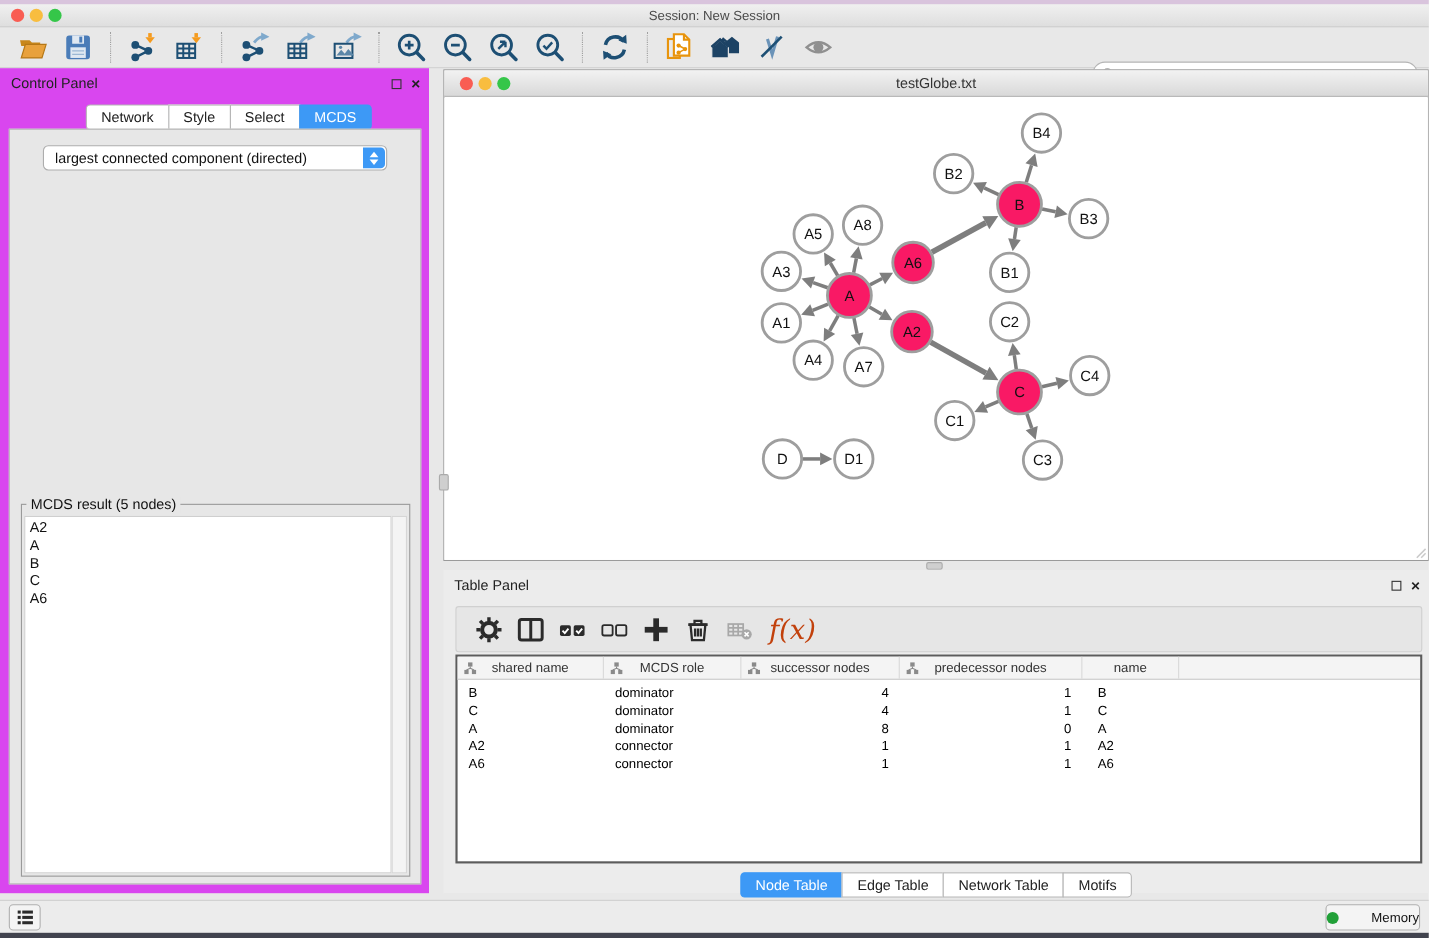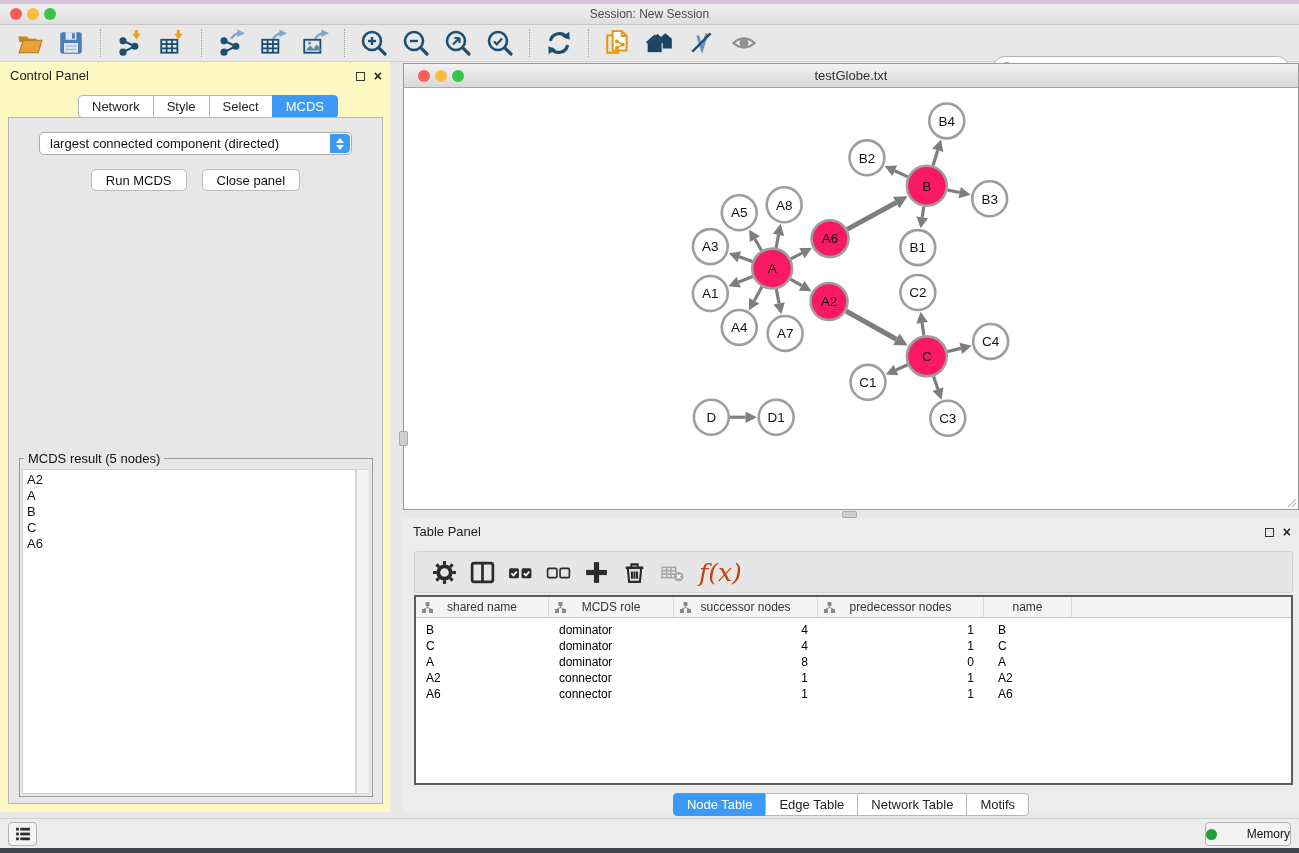--- a/index.html
+++ b/index.html
@@ -17,21 +17,21 @@
   
   .toolbar { position:absolute; top:25px; left:0; width:100%; height:37px; background:#e8e8e8;
              border-bottom:1px solid #d2d2d2; display:flex; align-items:center; padding-left:8px; }
   .tb-icon { width:30px; height:30px; margin:0 6px; display:flex; align-items:center; justify-content:center; }
   .tb-sep { width:1px; height:28px; border-left:1px dotted #9f9f9f; margin:0 8px; }
   .searchbox { position:absolute; right:10px; top:31px; width:296px; height:23px; background:#fff;
                border:1px solid #b5b5b5; border-radius:12px; display:flex; align-items:center; padding-left:7px; }
   .searchbox input { border:none; outline:none; flex:1; font-size:12px; background:transparent; margin-left:4px; }
 
   
-  .cpanel { position:absolute; left:0; top:62px; width:390px; height:750px; background:#fef9c3; }
+  .cpanel { position:absolute; left:0; top:62px; width:390px; height:750px; background:#d946ef; }
   .panel-head { position:relative; height:28px; line-height:28px; font-size:13px; color:#222; padding-left:10px; }
   .panel-head .icons { position:absolute; right:8px; top:0; height:28px; display:flex; align-items:center; gap:9px; }
   .float-ic { width:9px; height:9px; border:1.5px solid #333; display:inline-block; }
   .close-ic { font-weight:bold; font-size:14px; color:#222; line-height:9px; }
   .cp-tabs { position:absolute; left:78px; top:33px; display:flex; }
   .tabseg { border:1px solid #b6b6b6; background:#fff; color:#222; font-size:13px; padding:3px 13px;
             margin-left:-1px; white-space:nowrap;text-align:center; }
   .tabseg:first-child { border-radius:4px 0 0 4px; margin-left:0; }
   .tabseg:last-child { border-radius:0 4px 4px 0; }
   .tabseg.active { background:#3d99f6; border-color:#3d99f6; color:#fff; }
@@ -267,24 +267,20 @@
       <span class="tabseg">Select</span>
       <span class="tabseg active">MCDS</span>
     </div>
     <div class="cp-inner">
       <div class="dropdown">
         <span>largest connected component (directed)</span>
         <span class="dd-stepper">
           <span class="tri-up"></span>
             <span class="tri-dn"></span>
         </span>
-      </div>
-      <div class="btn-row">
-        <button class="mac-btn">Run MCDS</button>
-        <button class="mac-btn">Close panel</button>
       </div>
       <div class="resultbox">
         <span class="resultbox-title">MCDS result (5 nodes)</span>
         <div class="resultlist">
           <div>A2</div>
           <div>A</div>
           <div>B</div>
           <div>C</div>
           <div>A6</div>
         </div>

